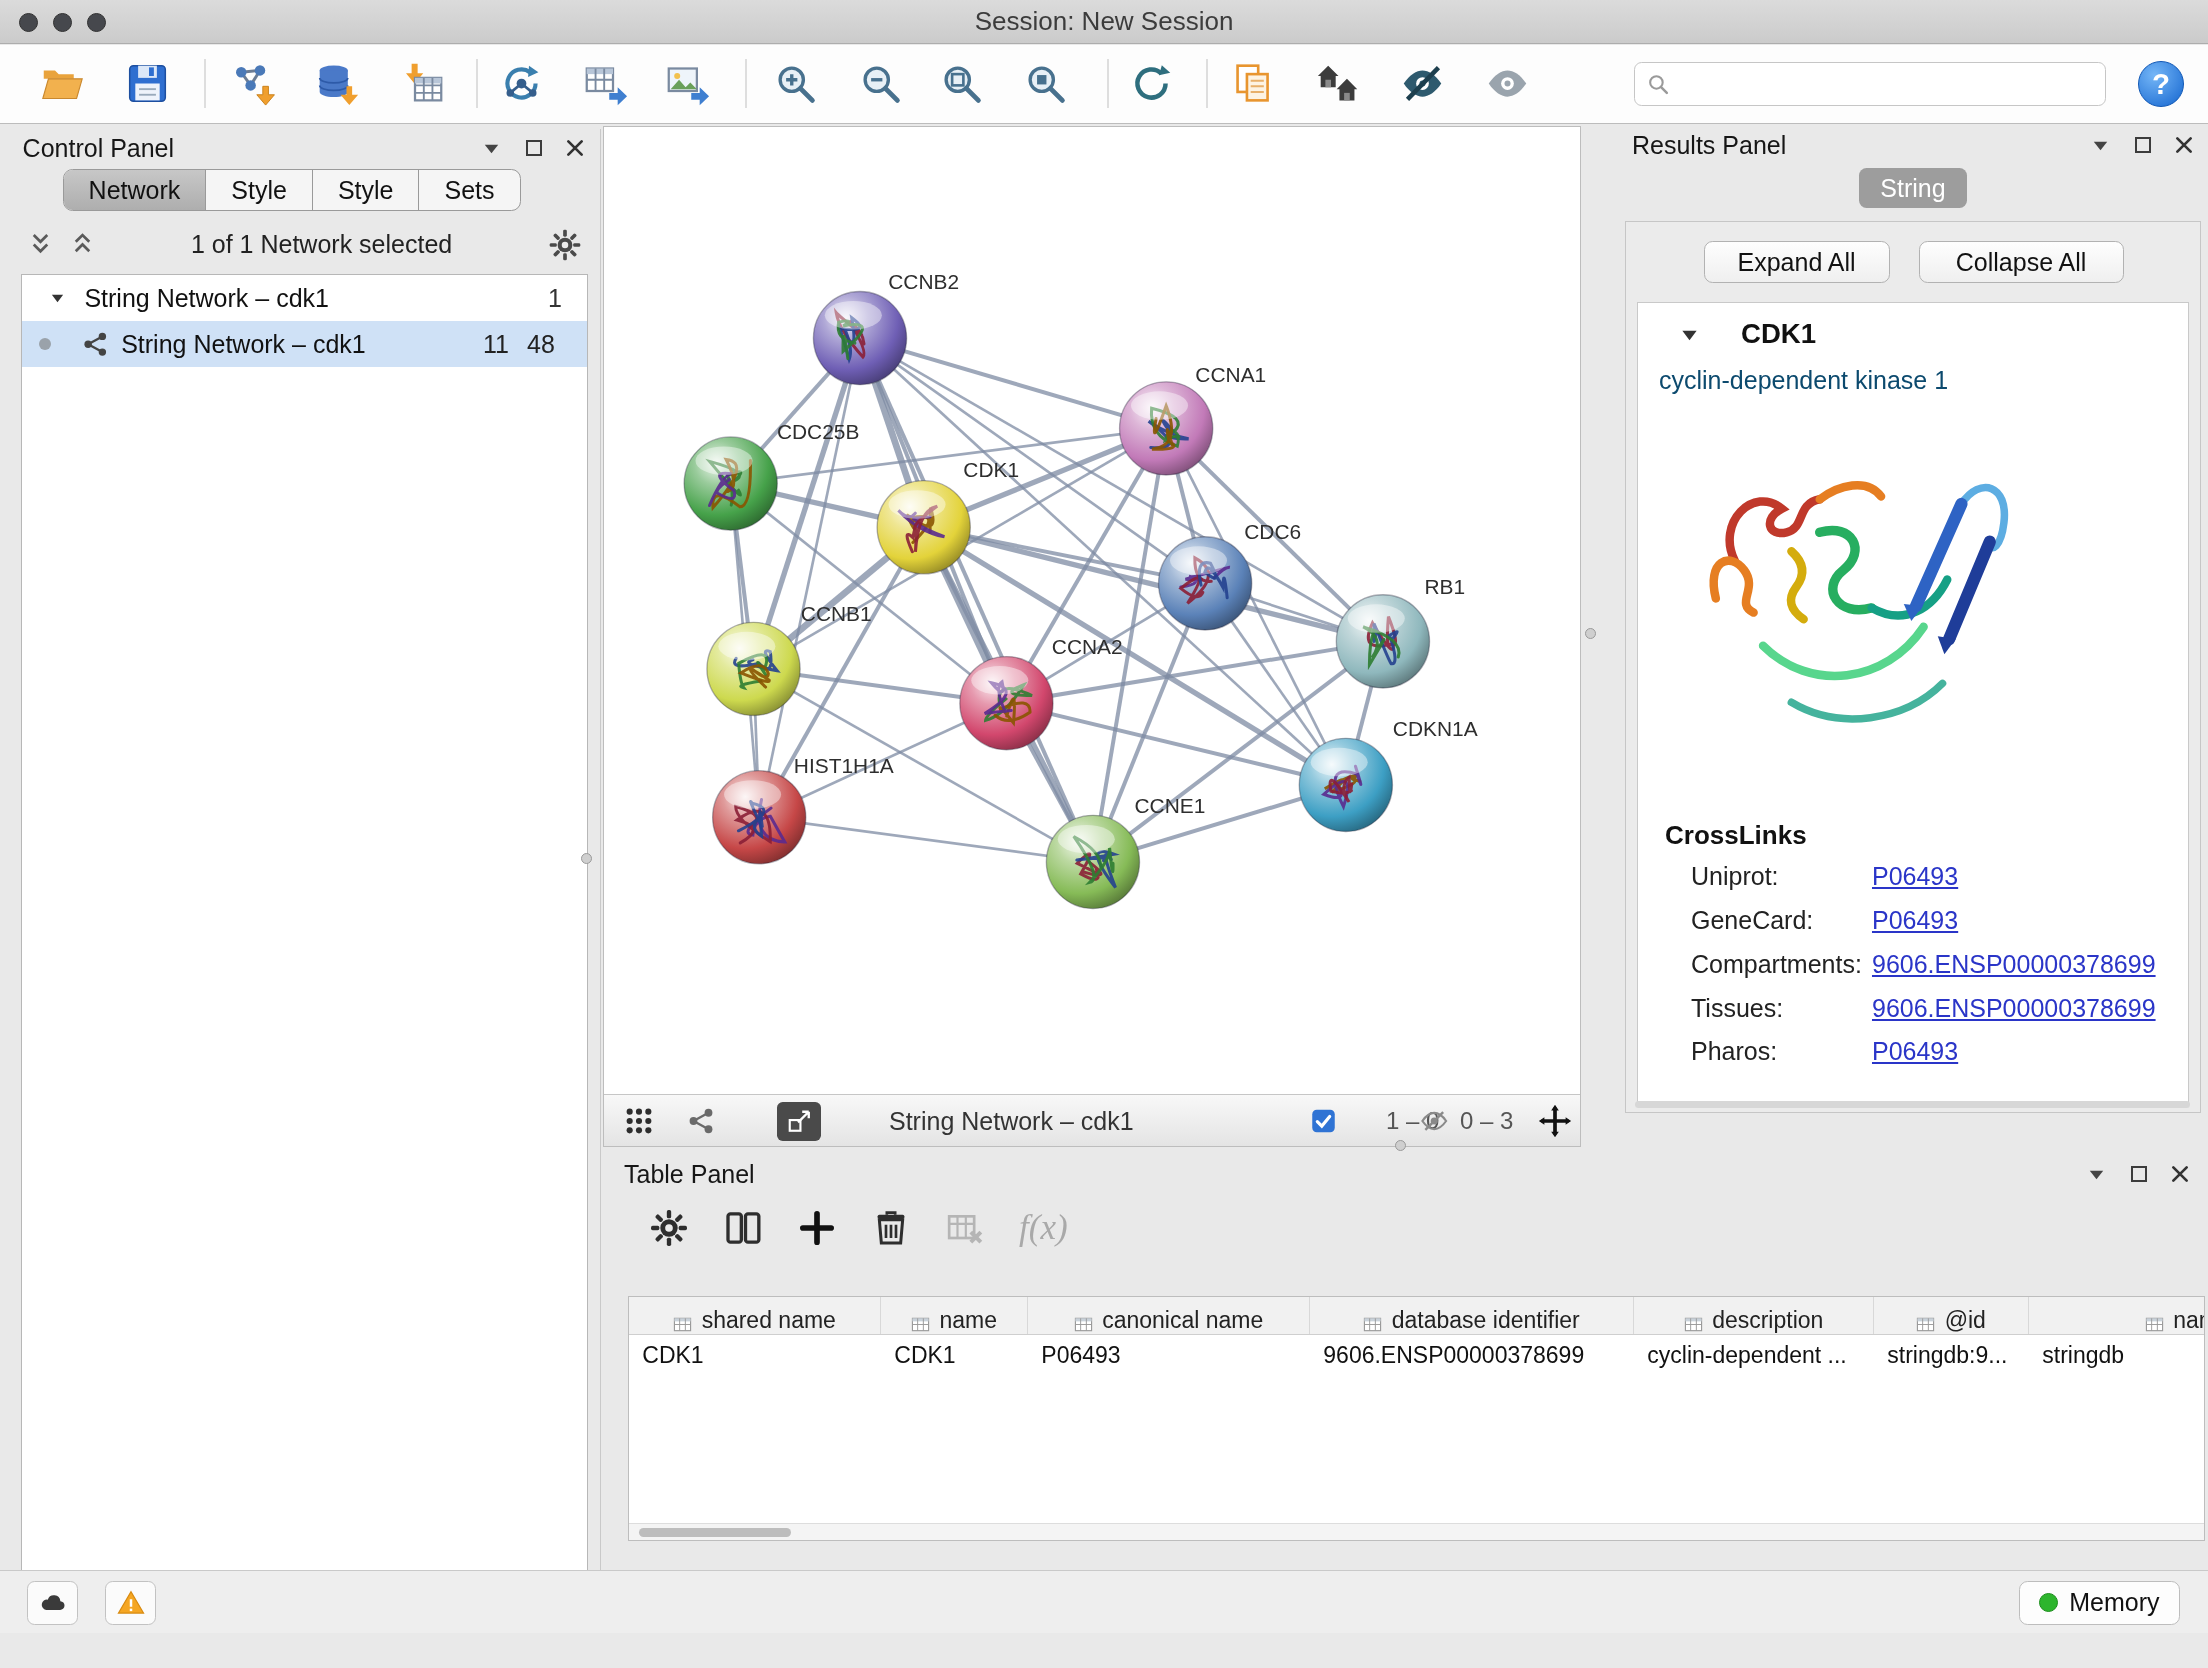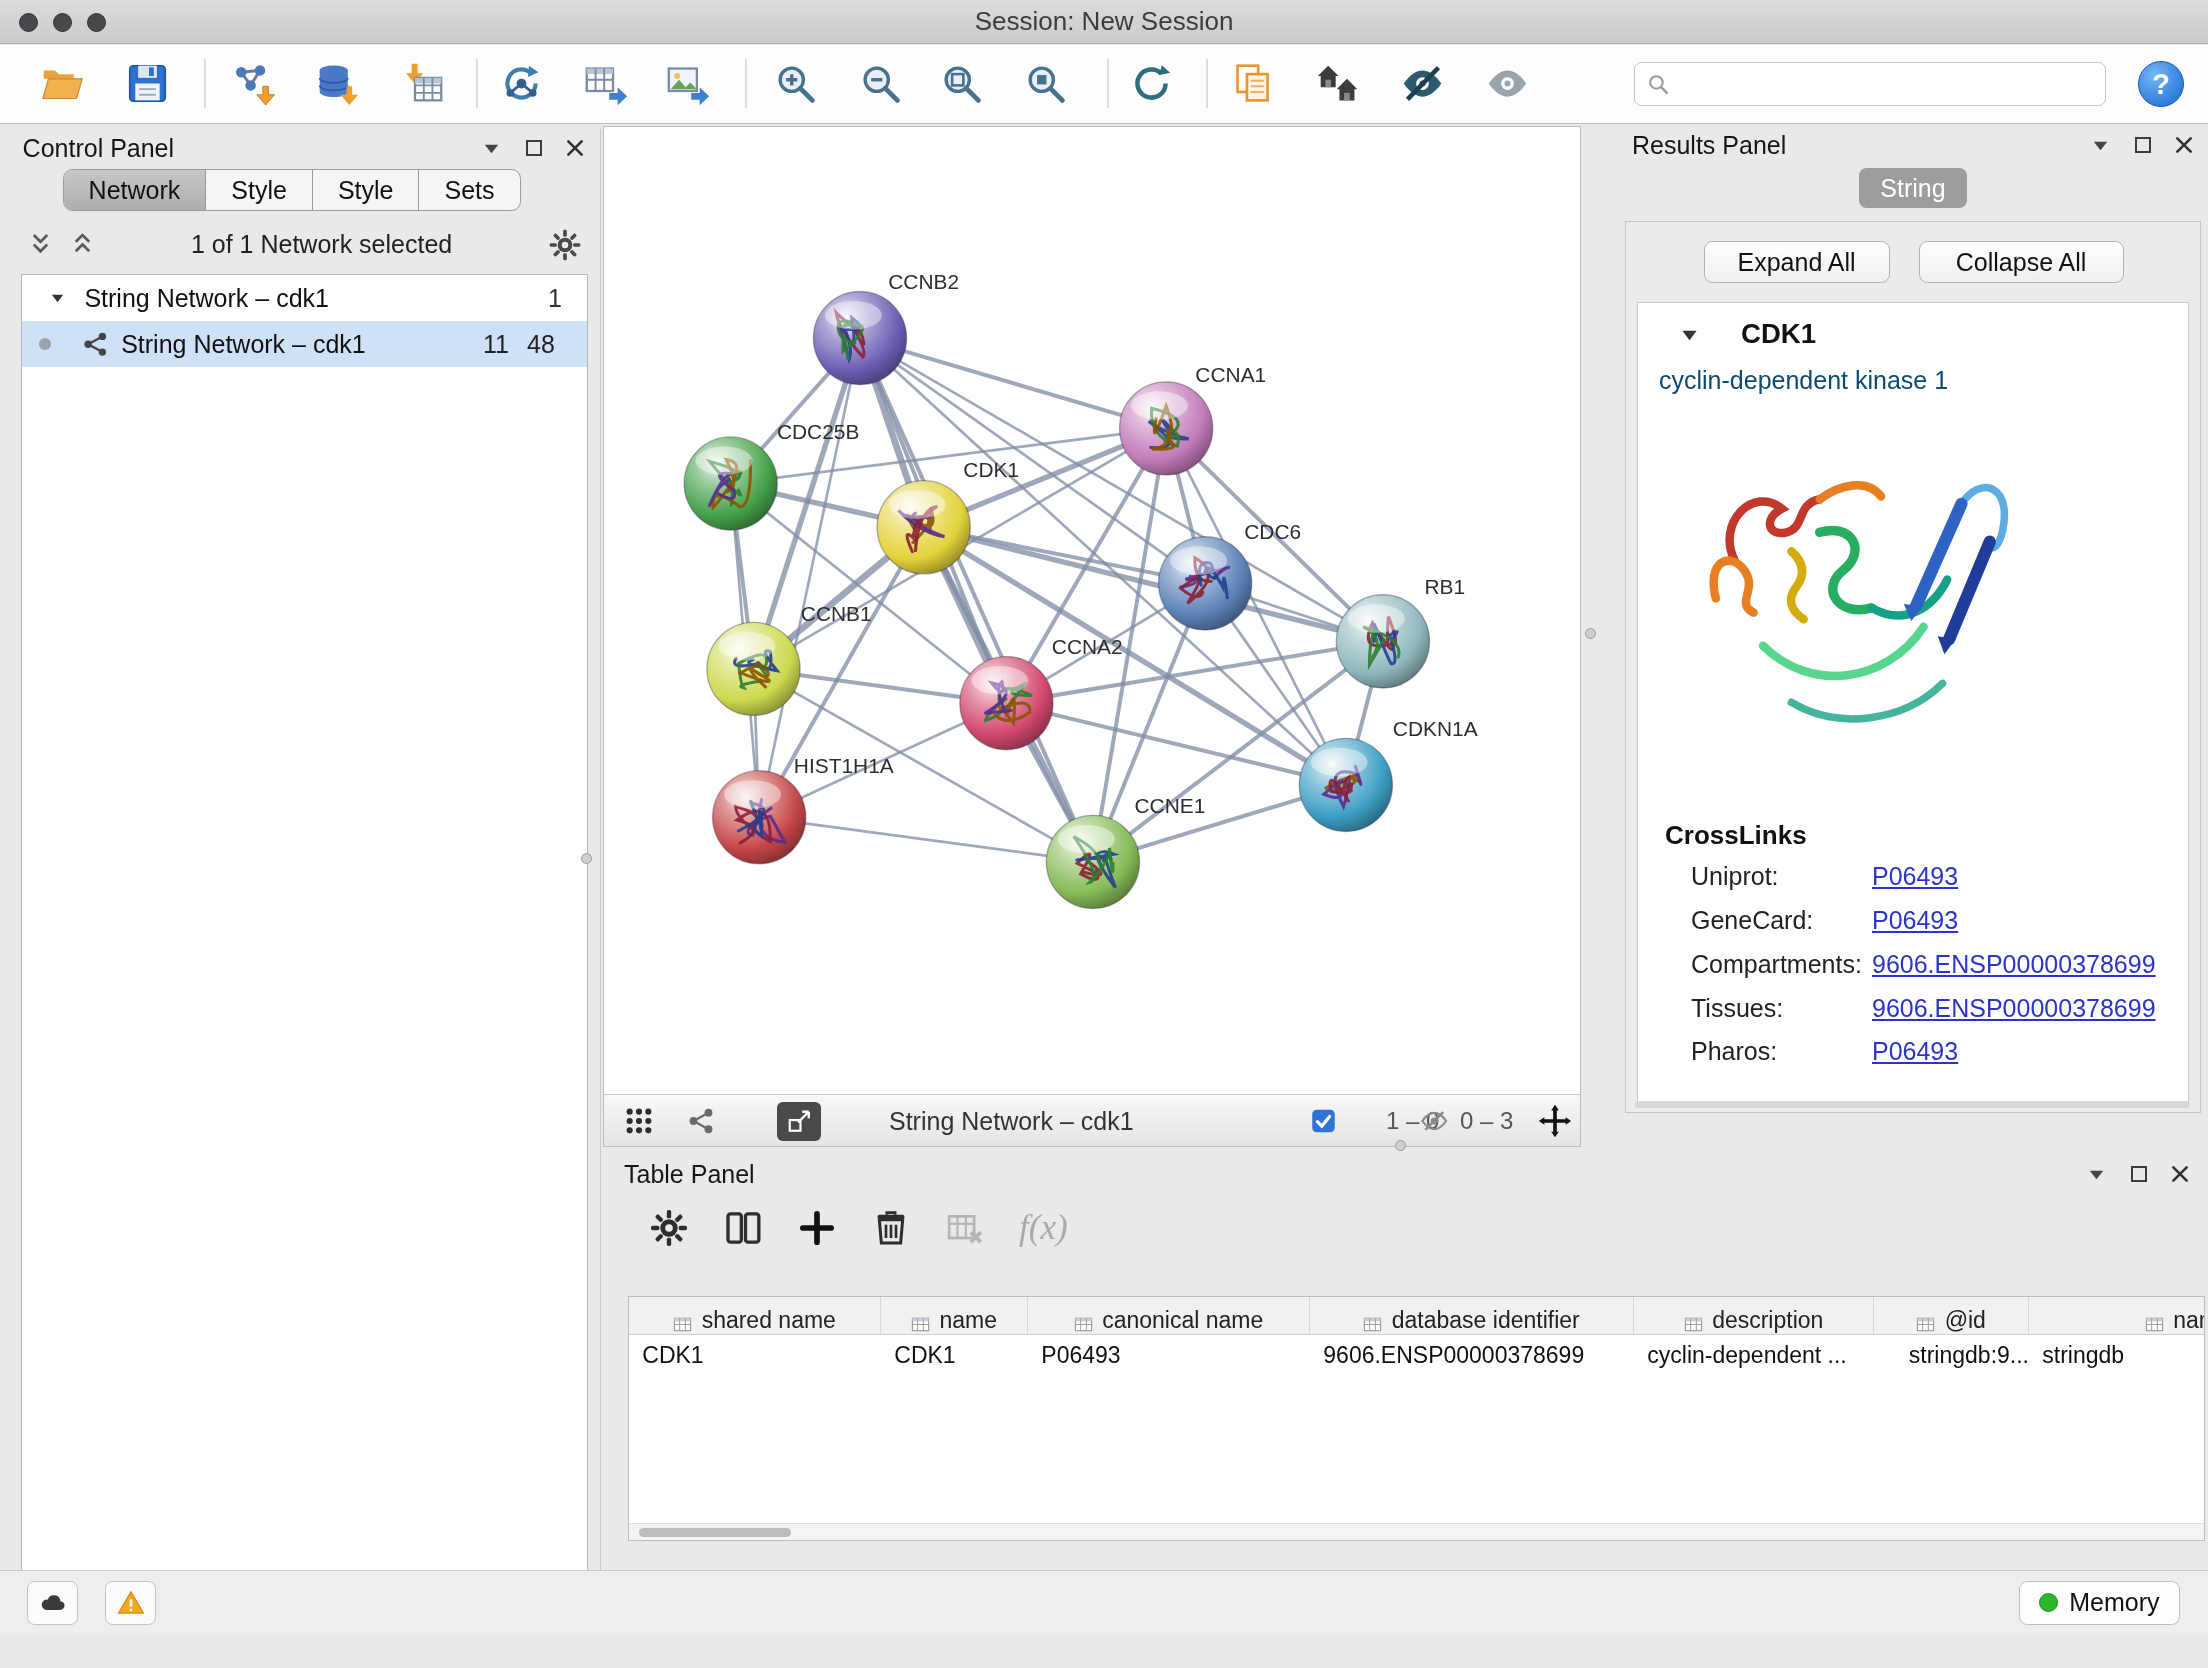--- a/index.html
+++ b/index.html
@@ -789,21 +789,21 @@
           <span>namespace</span>
         </div>
       </div>
     <div>
         <div class="tr">
           <div class="td" style="width: 252px;">CDK1</div>
           <div class="td" style="width: 147px;">CDK1</div>
           <div class="td" style="width: 282px;">P06493</div>
           <div class="td" style="width: 324px;">9606.ENSP00000378699</div>
           <div class="td" style="width: 240px;">cyclin-dependent ...</div>
-          <div class="td" style="width: 155px; text-align: right;">stringdb:9...</div>
+          <div class="td" style="width: 155px;">stringdb:9...</div>
           <div class="td" style="width: 380px;">stringdb</div>
         </div>
       </div>
     <div class="tbl-hscroll">
         <span class="thumb"></span>
       </div>
   </div>
 </div>
 
 <div class="statusbar">

